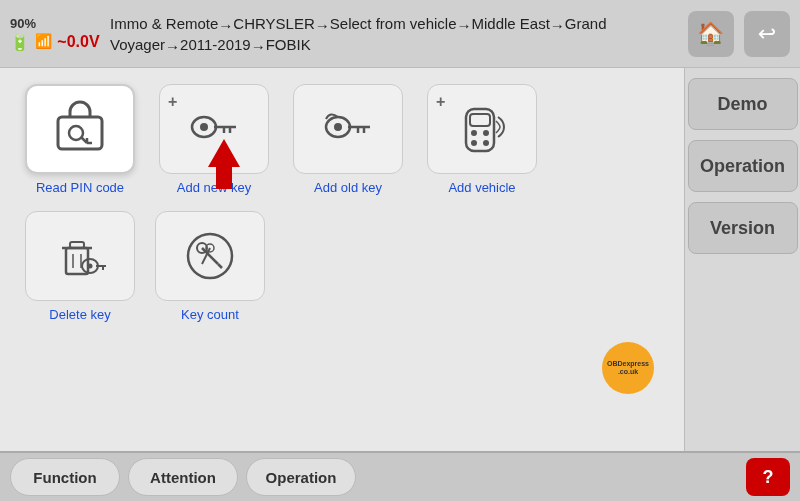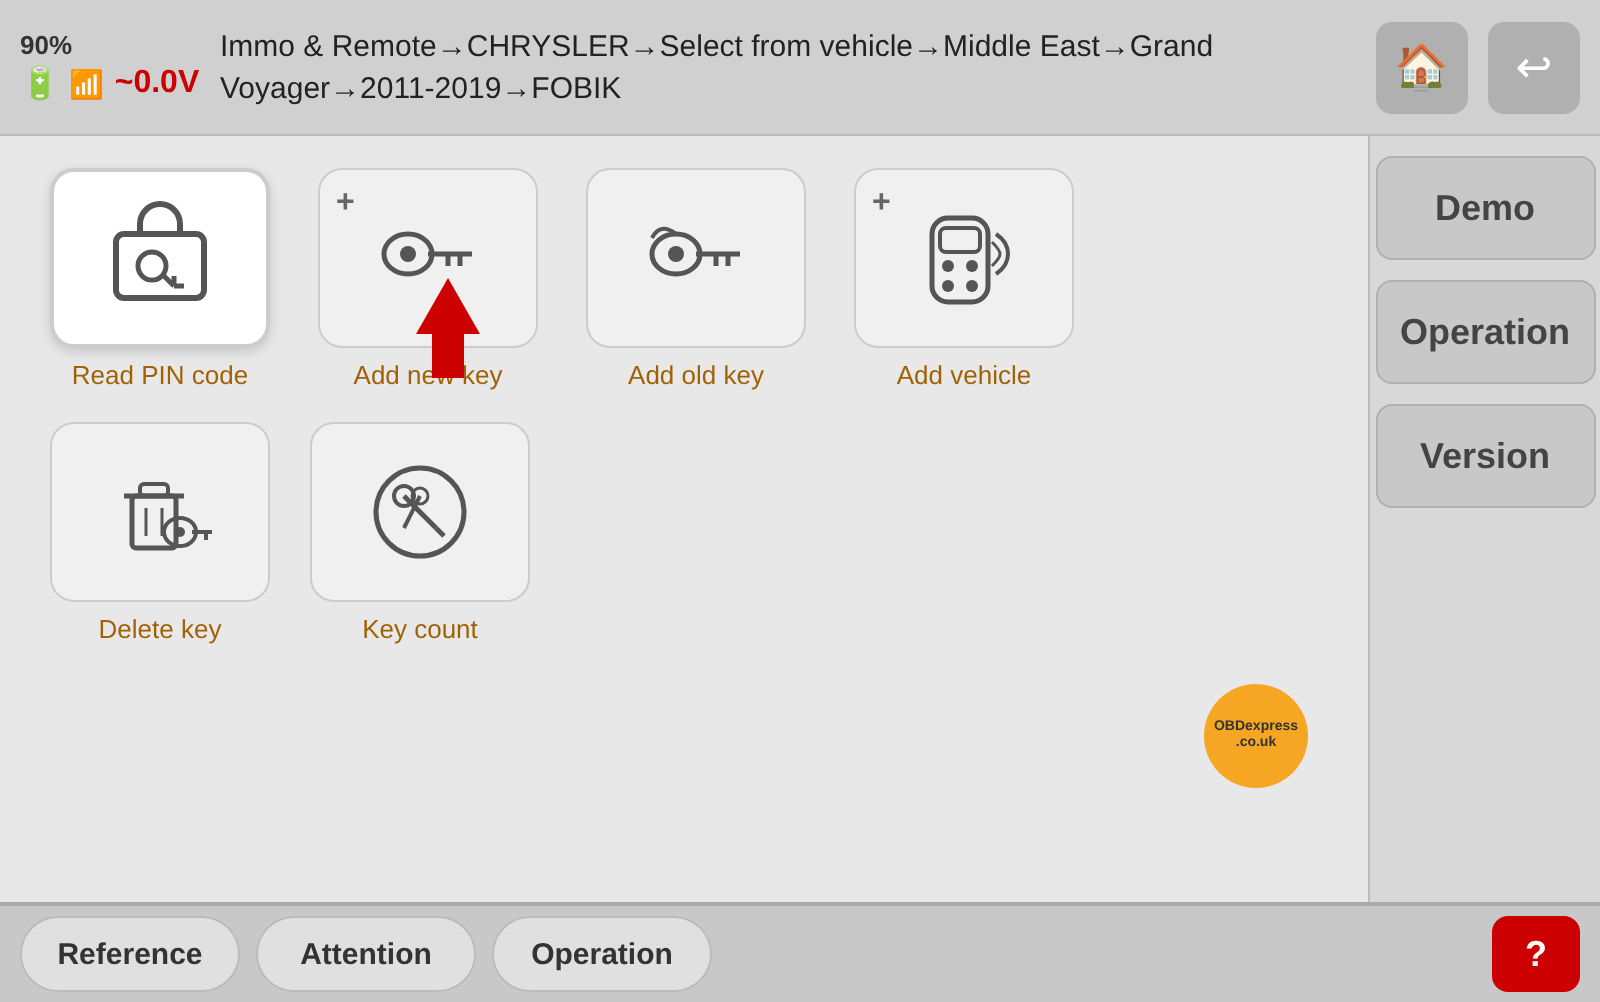--- a/index.html
+++ b/index.html
@@ -21,21 +21,21 @@
       border-bottom: 1px solid #bbb;
     }
     .top-left {
       display: flex;
       flex-direction: column;
       gap: 2px;
       min-width: 90px;
     }
     .battery-row {
       display: flex;
-      align-items: center;
+      align-items: flex-start;
       gap: 6px;
       font-size: 13px;
       font-weight: bold;
     }
     .battery-icon {
       font-size: 16px;
     }
     .wifi-icon {
       font-size: 14px;
     }
@@ -108,21 +108,21 @@
       background: #fff;
       border: 2px solid #ccc;
       box-shadow: 0 2px 6px rgba(0,0,0,0.15);
     }
     .func-icon-box svg {
       width: 60px;
       height: 60px;
     }
     .func-label {
       font-size: 13px;
-      color: #a16207;
+      color: #1d4ed8;
       text-align: left;
     }
 
     
     .second-row {
       display: grid;
       grid-template-columns: repeat(4, 120px);
       gap: 10px;
     }
 
@@ -374,21 +374,21 @@
     </div>
     <div class="sidebar-btn">
       <span>Version</span>
     </div>
   </div>
 
 </div>
 
 <div class="bottom-bar">
   <div class="tab-btn">
-    <span>Reference</span>
+    <span>Function</span>
   </div>
   <div class="tab-btn">
     <span>Attention</span>
   </div>
   <div class="tab-btn">
     <span>Operation</span>
   </div>
   <div class="help-btn">
     <span>?</span>
   </div>

